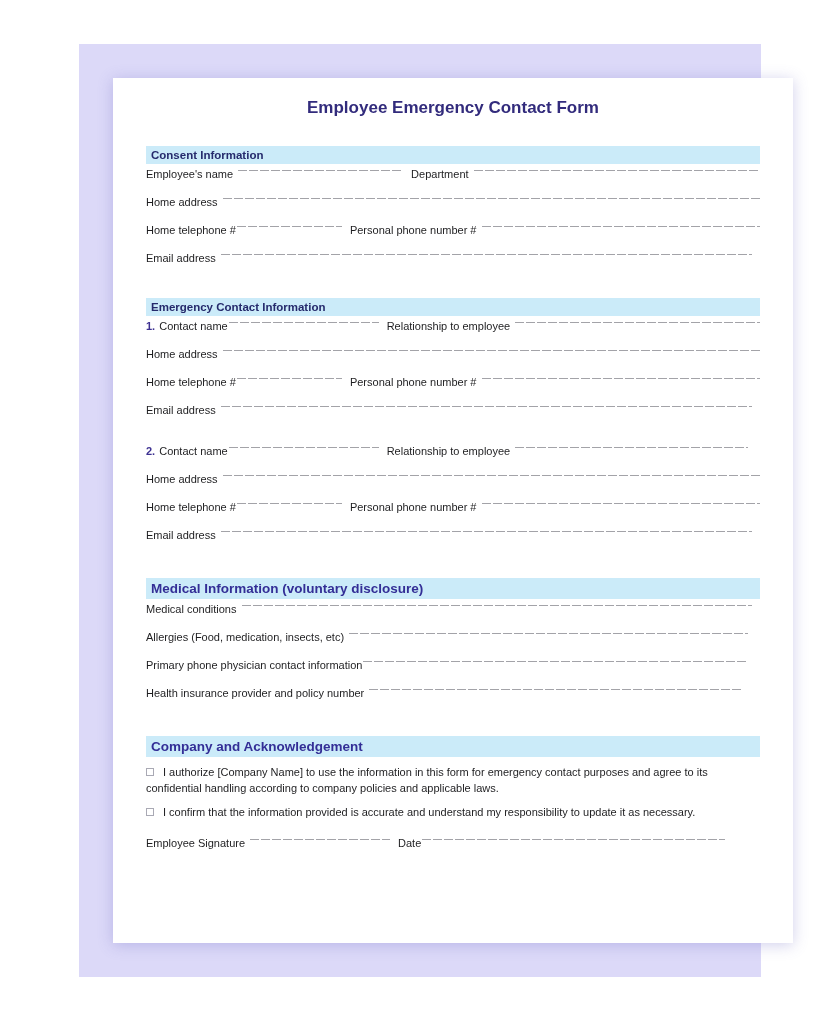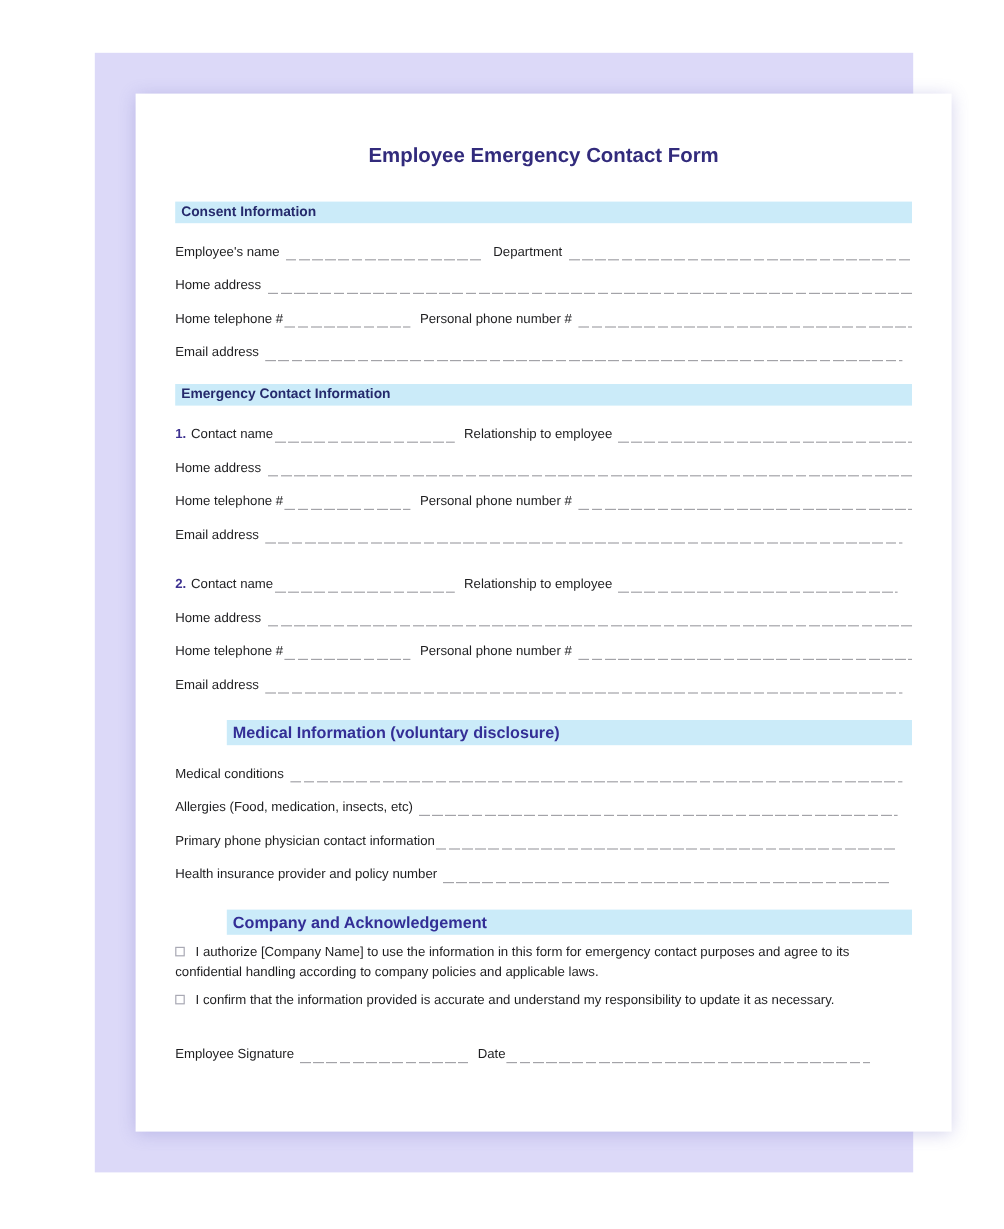--- a/index.html
+++ b/index.html
@@ -12,27 +12,27 @@
     --hdr-large:#332e96;
     --accent:#3d3191;
     --text:#1e1e20;
     --line:#a3a3a8;
   }
   *{box-sizing:border-box;margin:0;padding:0;}
   html,body{width:837px;height:1024px;background:var(--outer-bg);
     font-family:"Liberation Sans",sans-serif;position:relative;overflow:hidden;}
   .panel{position:absolute;left:79px;top:44px;width:682px;height:933px;background:var(--panel-bg);}
   .page{position:absolute;left:34px;top:34px;width:680px;height:865px;background:var(--page-bg);
-    box-shadow:0 2px 14px rgba(100,95,190,.30);padding:42px 33px 0 33px;}
+    box-shadow:0 2px 14px rgba(100,95,190,.30);padding:20px 33px 0 33px;}
   h1.title{font-size:17px;font-weight:700;color:var(--title-color);text-align:center;margin:0 0 28px 0;line-height:20px;}
   .bar{font-weight:700;background:var(--bar-bg);padding-left:5px;}
   .bar.small{font-size:11.5px;line-height:18px;height:18px;color:var(--hdr-small);}
-  .bar.large{font-size:13.5px;line-height:21px;height:21px;color:var(--hdr-large);margin-left:43px;}
+  .bar.large{font-size:13.5px;line-height:21px;height:21px;color:var(--hdr-large);}
   .rows{margin-top:3px;}
-  .row{display:flex;align-items:flex-end;height:28px;font-size:11px;color:var(--text);}
+  .row{display:flex;height:28px;font-size:11px;color:var(--text);}
   .lbl{white-space:nowrap;line-height:14px;}
   .lbl2{margin-left:8px;}
   .num{color:var(--accent);font-weight:700;margin-right:4px;line-height:14px;}
   .line{flex:1 1 auto;height:4px;margin:0 0 0 5px;
     background:repeating-linear-gradient(to right,var(--line) 0 9px,transparent 9px 11px);
     background-size:100% 1px;background-position:0 100%;background-repeat:no-repeat;}
   .line.tight{margin-left:1px;}
   .w165{flex:0 0 165px;}
   .w150{flex:0 0 150px;}
   .w105{flex:0 0 105px;}

